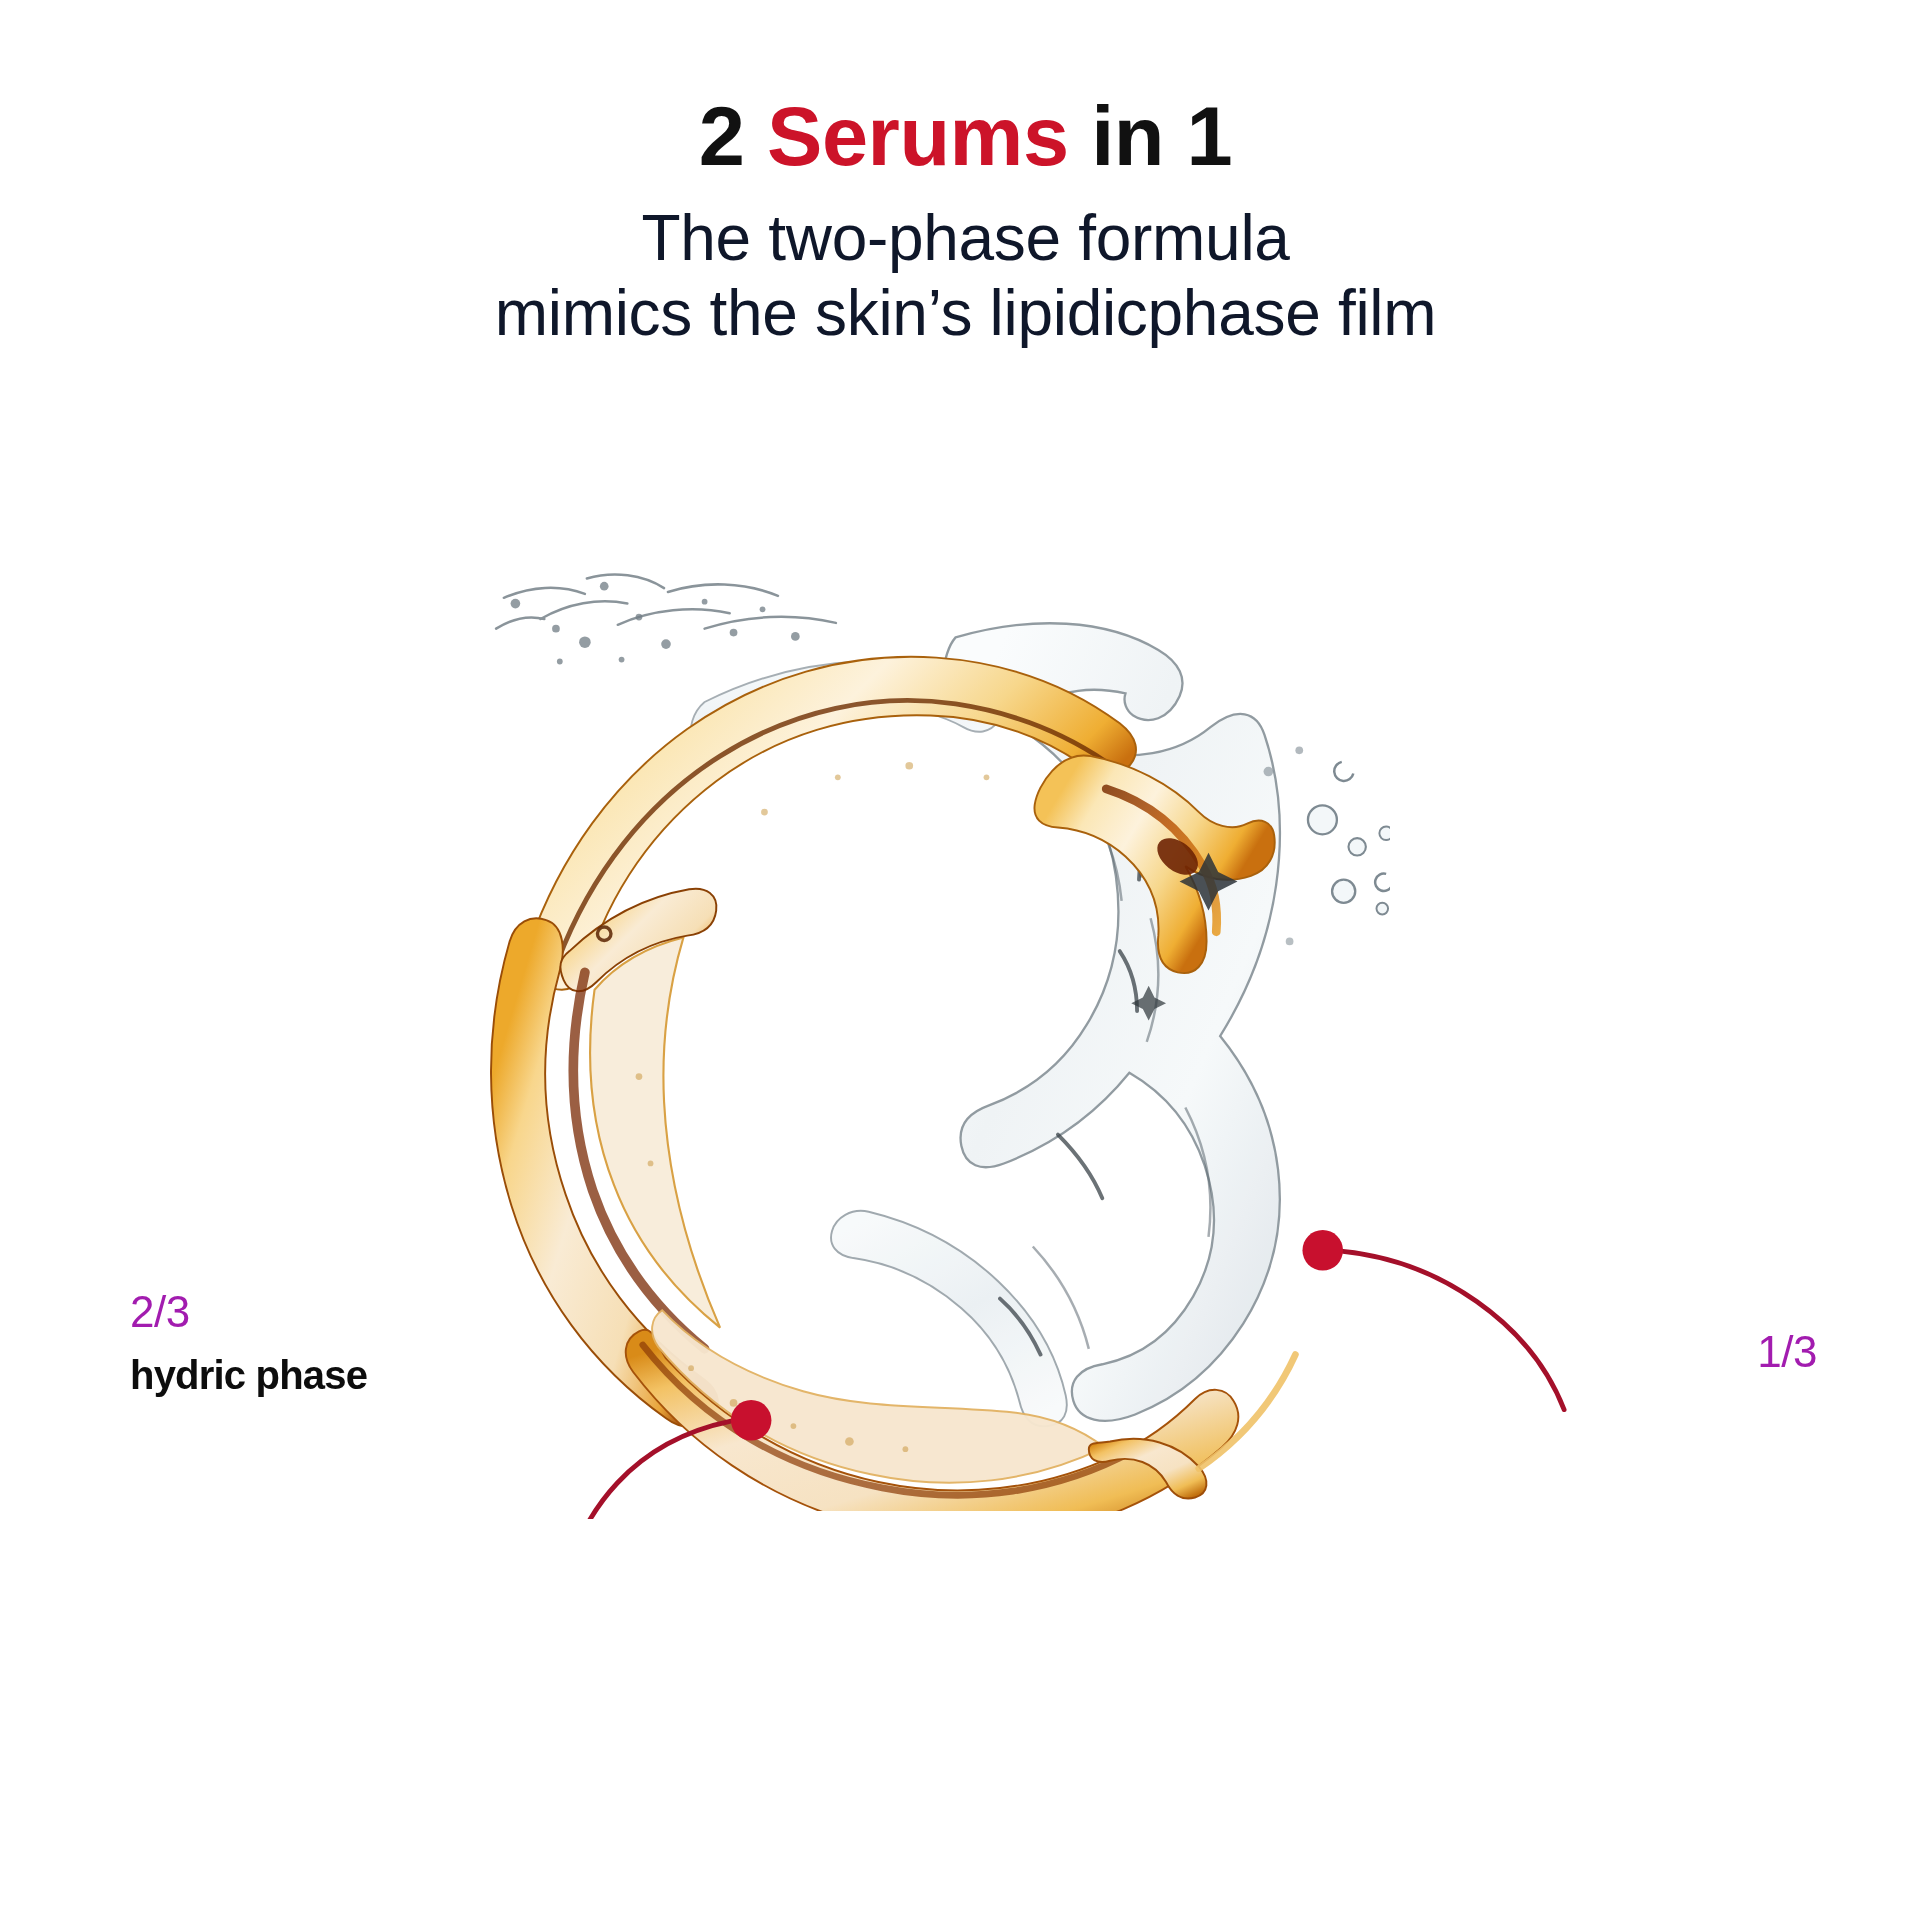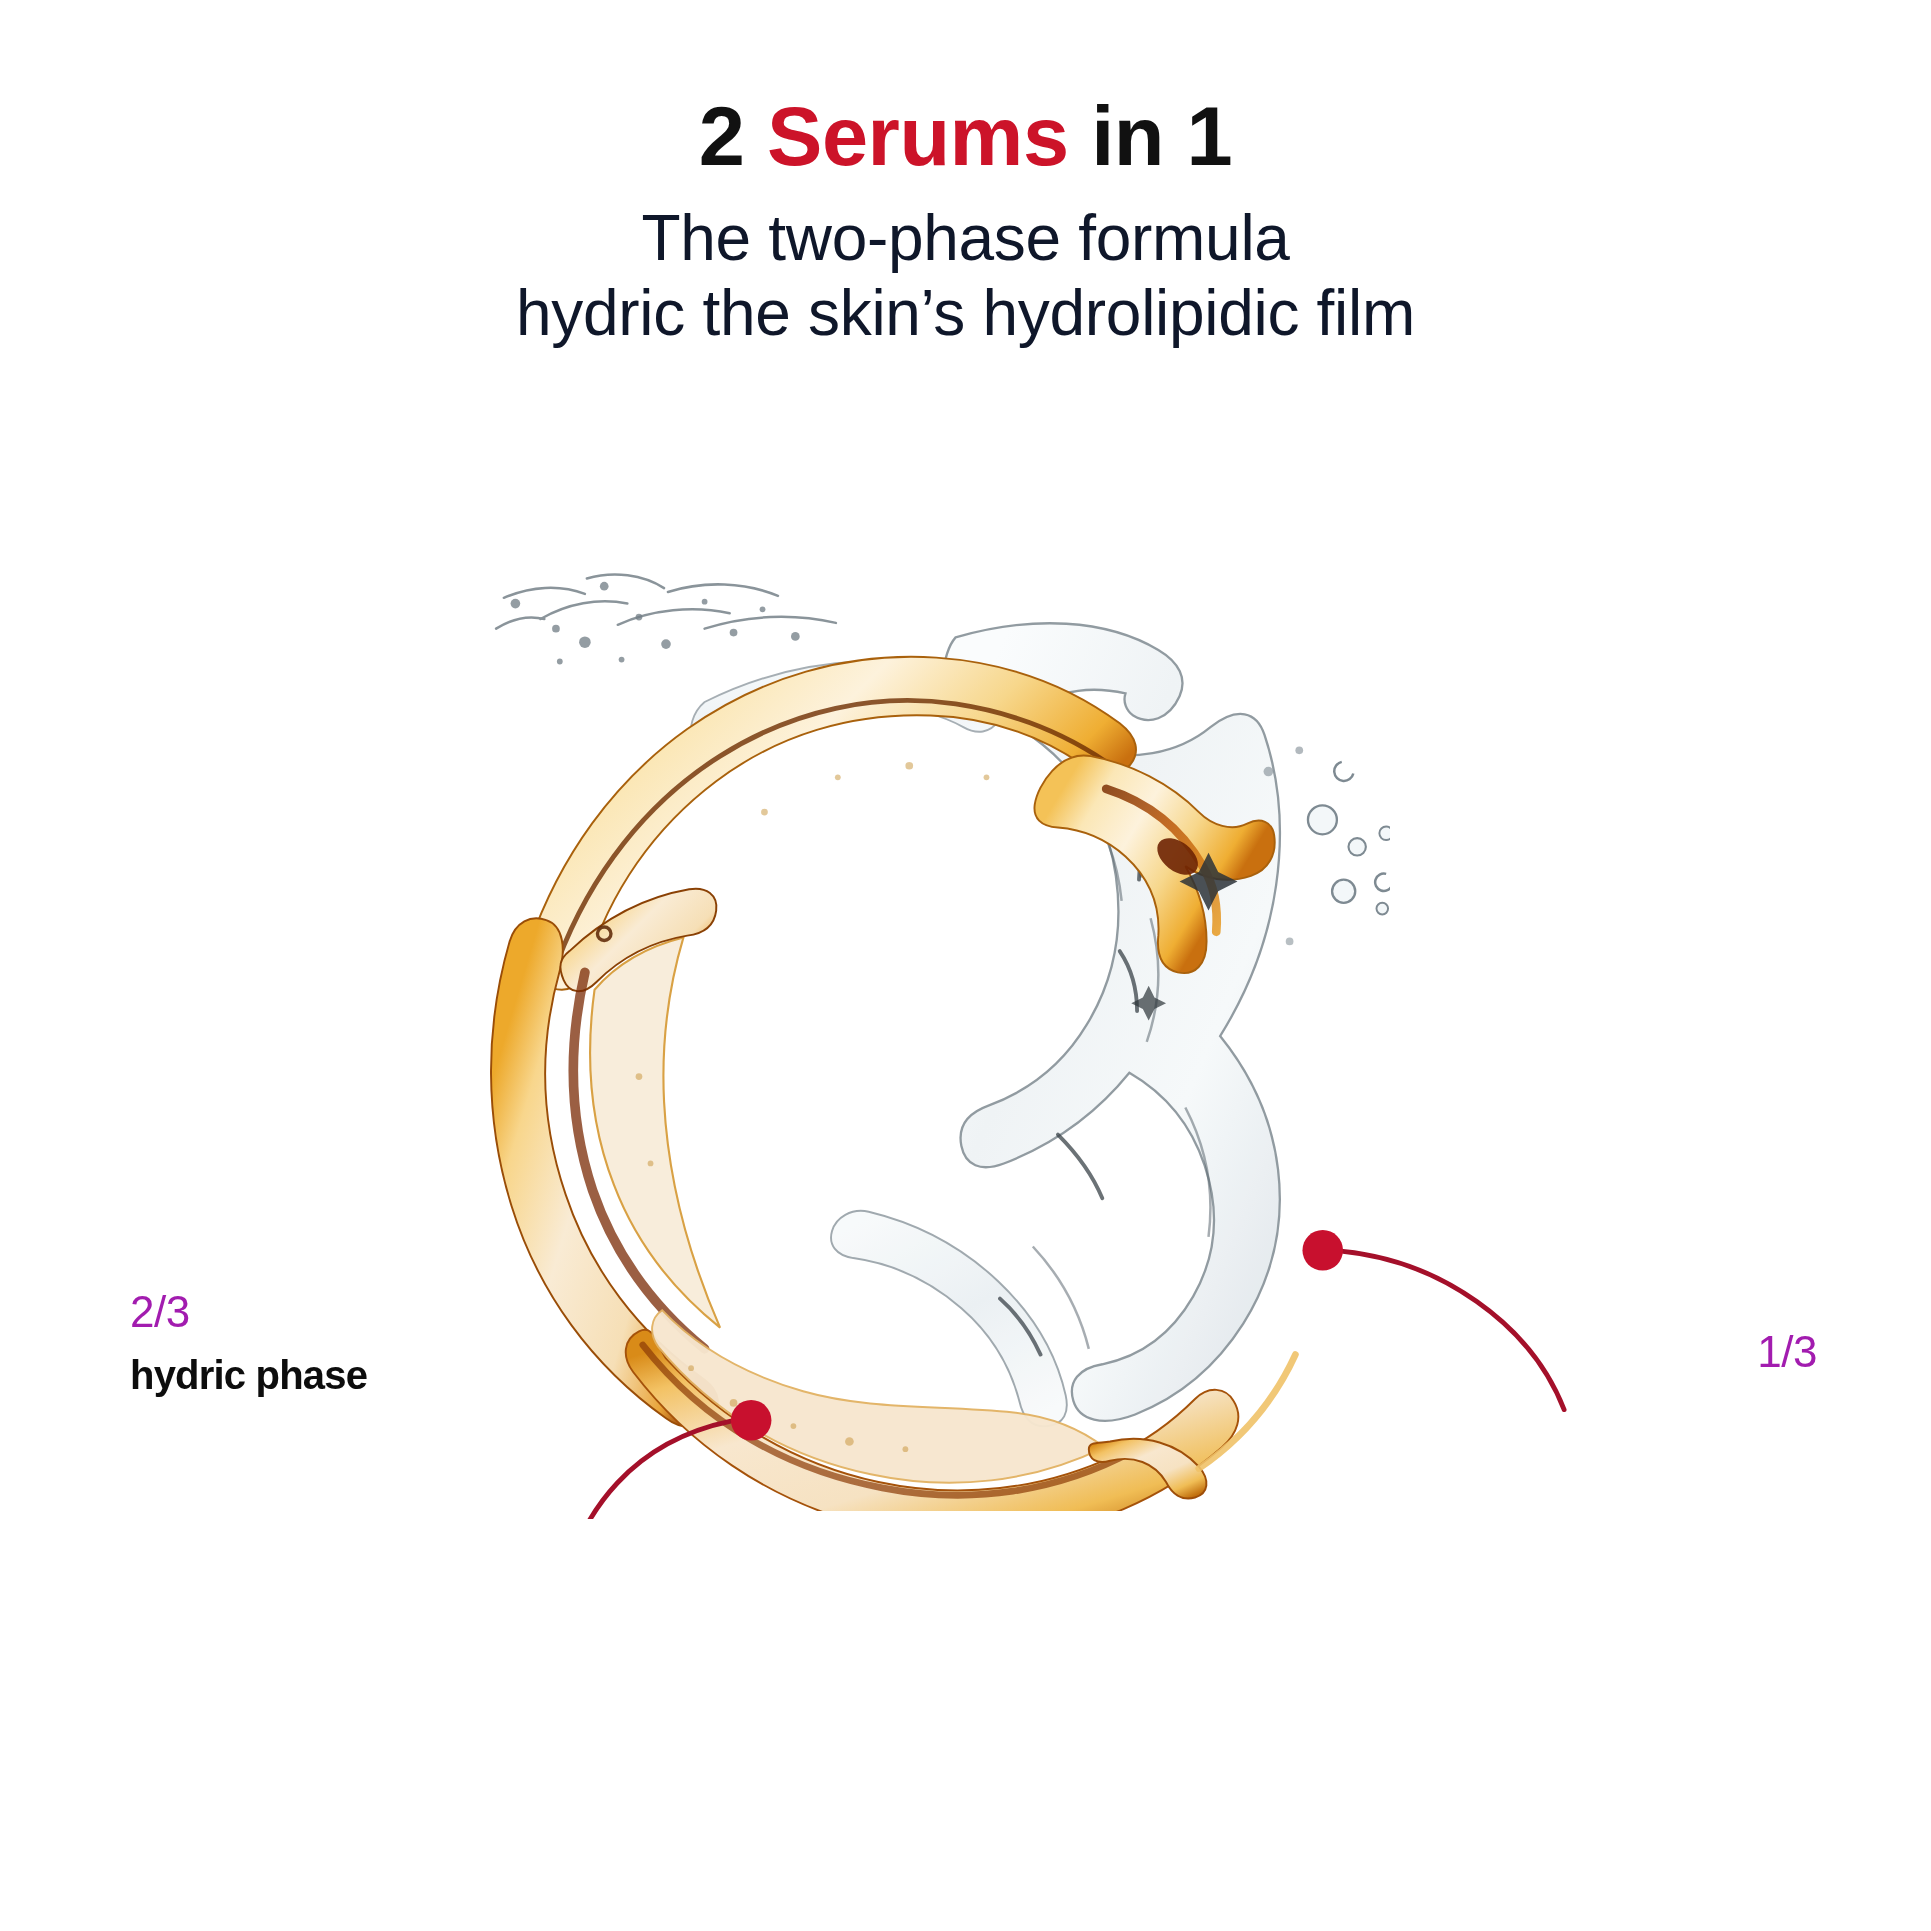--- a/index.html
+++ b/index.html
@@ -95,21 +95,21 @@
 </head>
 <body>
 
 <div id="page">
 
   <div class="headline-block">
     <h1 class="headline"><span class="word">2 </span><span class="word accent">Serums</span><span class="word"> in 1</span></h1>
 
     <p class="subtitle">
       <span class="sub-line">The two-phase formula</span>
-      <span class="sub-line">hydric the skin’s hydrolipidic film</span>
+      <span class="sub-line">mimics the skin’s lipidicphase film</span>
     </p>
   </div>
 
   <div id="splash-wrap">
     <svg id="splash-svg" viewBox="0 0 1010 1010" xmlns="http://www.w3.org/2000/svg">
       <defs>
 
         <linearGradient id="gOilTop" x1="0.12" y1="0.15" x2="0.85" y2="0.55">
           <stop offset="0" stop-color="#F4C257"></stop>
           <stop offset="0.18" stop-color="#FBE7B6"></stop>

